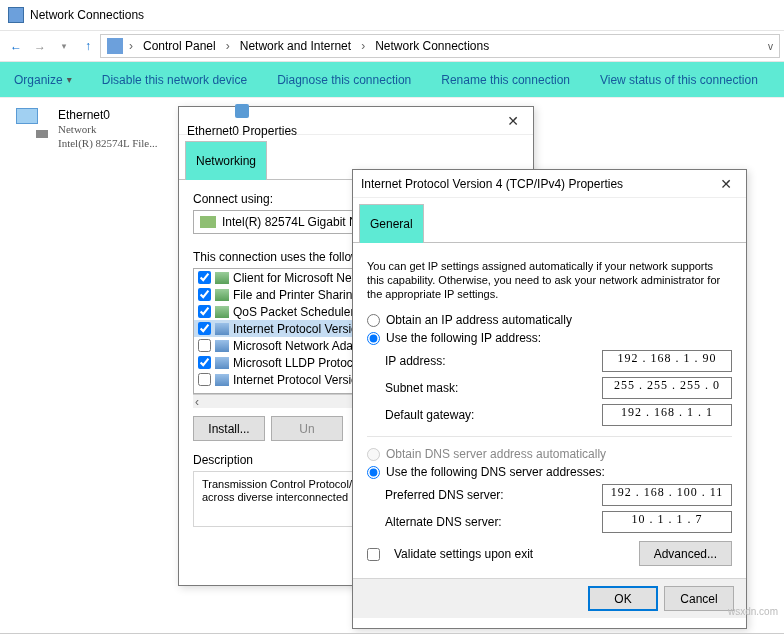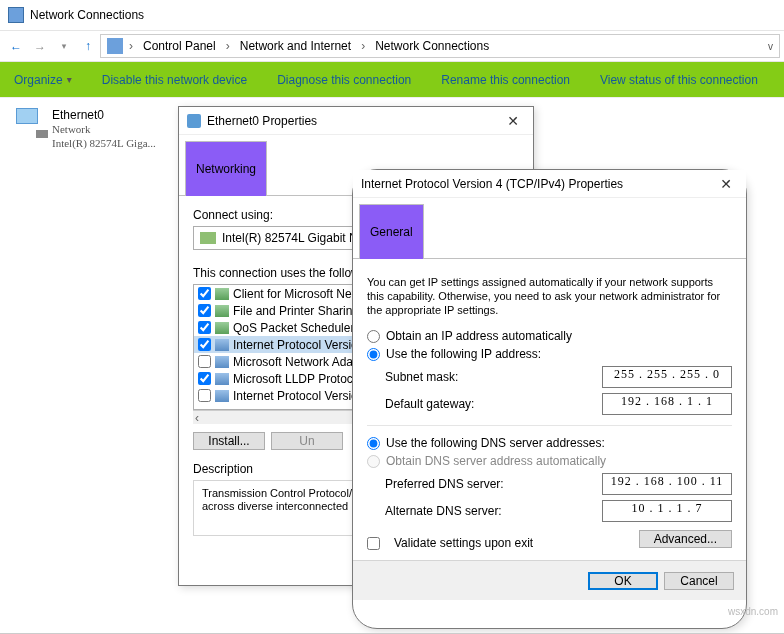--- a/index.html
+++ b/index.html
@@ -9,53 +9,53 @@
 .titlebar .icon { width: 16px; height: 16px; margin-right: 6px; background: #6ca0dc; border: 1px solid #3a6ea5; }
 .titlebar .title { font-size: 12px; }
 .addrbar { height: 32px; display: flex; align-items: center; border-top: 1px solid #e5e5e5; border-bottom: 1px solid #e5e5e5; padding: 0 4px; }
 .nav-arrow { width: 24px; height: 24px; display: flex; align-items: center; justify-content: center; color: #888; }
 .nav-arrow.enabled { color: #0066cc; }
 .addr-field { flex: 1; height: 24px; border: 1px solid #ccc; display: flex; align-items: center; padding: 0 6px; gap: 6px; }
 .addr-field .sm-icon { width: 16px; height: 16px; background: #6ca0dc; }
 .bc-sep { color: #666; }
 .bc-item { padding: 2px 4px; }
 .dd-arrow { color: #555; font-size: 10px; }
-.cmdbar { height: 36px; display: flex; align-items: center; padding: 0 14px; gap: 30px; color: #15599c; background: #84cc16; border-bottom: 1px solid #eee; }
+.cmdbar { height: 36px; display: flex; align-items: center; padding: 0 14px; gap: 30px; color: #15599c; background: #5eead4; border-bottom: 1px solid #eee; }
 .cmdbar .org { display: flex; align-items: center; gap: 4px; }
 .files { padding: 10px 12px; display: flex; }
-.conn-item { display: flex; width: 170px; }
+.conn-item { display: flex; gap: 6px; width: 170px; }
 .conn-icon { width: 40px; height: 32px; position: relative; }
 .conn-icon .mon { width: 22px; height: 16px; background: #a1d0f2; border: 1px solid #5a9bd5; position: absolute; top: 0; left: 4px; }
 .conn-icon .plug { width: 12px; height: 8px; background: #888; position: absolute; bottom: 2px; right: 4px; }
 .conn-text { line-height: 14px; }
 .conn-text .name { color: #000; }
 .conn-text .sub { color: #555; font-size: 11px; font-family: Liberation Serif, serif; }
 .dialog { position: absolute; background: #fff; border: 1px solid #7a7a7a; box-shadow: 2px 2px 8px rgba(0,0,0,0.15); }
 .dlg-title { height: 28px; display: flex; align-items: center; justify-content: space-between; padding: 0 8px; background: #fff; border-bottom: 1px solid #eee; }
-.dlg-title .left { display: flex; align-items: center; gap: 6px; }
+.dlg-title .left { display: flex; align-items: center; gap: 6px; flex-direction: column; }
 .dlg-title .x { font-family: Arial; font-size: 14px; color: #333; padding: 2px 6px; }
 .tabs { display: flex; border-bottom: 1px solid #c0c0c0; padding: 6px 6px 0 6px; }
-.tab { padding: 20px 10px; border: 1px solid #c0c0c0; border-bottom: none; background: #8b5cf6; margin-bottom: -1px; }
+.tab { padding: 12px 10px; border: 1px solid #c0c0c0; border-bottom: none; background: #5eead4; margin-bottom: -1px; }
 .dlg-body { padding: 12px 14px; }
 .label { margin-bottom: 4px; }
 .combo { height: 24px; border: 1px solid #adadad; display: flex; align-items: center; padding: 0 6px; gap: 6px; background: #fff; }
 .combo .ic { width: 16px; height: 12px; background: #8fbf73; }
 .listbox { border: 1px solid #adadad; height: 126px; overflow: hidden; background: #fff; }
 .listbox .row { display: flex; align-items: center; gap: 4px; padding: 1px 4px; height: 17px; }
 .listbox .row.sel { background: #c5dcf2; }
 .listbox input[type=checkbox] { width: 13px; height: 13px; margin: 0; }
 .listbox .i { width: 14px; height: 12px; background: linear-gradient(#9acd9a,#5aa05a); }
 .listbox .i.b { background: linear-gradient(#9ac0e8,#5a8dc5); }
 .scroll-h { height: 14px; border-top: 1px solid #ccc; background: #f0f0f0; display: flex; align-items: center; justify-content: space-between; padding: 0 2px; font-size: 9px; color: #666; }
 .btnrow { display: flex; gap: 6px; margin-top: 8px; }
-.btn { height: 18px; border: 1px solid #adadad; background: #e1e1e1; padding: 0 14px; display: flex; align-items: center; justify-content: center; min-width: 72px; }
+.btn { height: 25px; border: 1px solid #adadad; background: #e1e1e1; padding: 0 14px; display: flex; align-items: center; justify-content: center; min-width: 72px; }
 .btn.disabled { color: #888; }
 .btn.primary { border: 2px solid #0078d7; }
 .desc-box { border: 1px solid #d5d5d5; padding: 6px 8px; height: 56px; font-size: 11px; line-height: 13px; margin-top: 4px; }
-.ipv4 { width: 395px; border-radius: 25px; }
+.ipv4 { width: 395px; }
 .ipv4 .intro { font-size: 11px; line-height: 14px; margin: 4px 0 12px 0; }
 .radio-line { display: flex; align-items: center; gap: 6px; margin: 4px 0; }
 .radio-line input { margin: 0; }
 .radio-line.disabled { color: #888; }
 .field-row { display: flex; align-items: center; justify-content: space-between; margin: 5px 0 5px 18px; }
 .ip-input { width: 130px; height: 22px; border: 1px solid #7a7a7a; text-align: center; letter-spacing: 1px; padding: 0 4px; font-family: Tahoma; background: #fff; }
 .sep-line { border-top: 1px solid #e5e5e5; margin: 10px 0; }
 .chk-line { display: flex; align-items: center; gap: 14px; margin-top: 14px; }
 .chk-line input { margin: 0; }
 .adv-row { display: flex; justify-content: flex-end; margin-top: -20px; }
@@ -103,21 +103,21 @@
 
   <div class="files">
     <div class="conn-item">
       <div class="conn-icon">
         <div class="mon"></div>
           <div class="plug"></div>
       </div>
       <div class="conn-text">
         <div class="name">Ethernet0</div>
         <div class="sub">Network</div>
-        <div class="sub">Intel(R) 82574L Giga...</div>
+        <div class="sub">Intel(R) 82574L File...</div>
       </div>
     </div>
   </div>
 
   <div class="dialog" style="left:178px; top:106px; width:356px; height:480px;">
     <div class="dlg-title">
       <div class="left">
         <span style="display:inline-block;width:14px;height:14px;background:#5a9bd5;border-radius:2px;"></span>
         <span>Ethernet0 Properties</span>
       </div>
@@ -202,38 +202,42 @@
 
       <div class="radio-line">
         <input type="radio" name="ipmode" style="">
         <span>Obtain an IP address automatically</span>
       </div>
       <div class="radio-line">
         <input type="radio" name="ipmode" checked="" style="">
         <span>Use the following IP address:</span>
       </div>
       <div class="field-row">
+        <span>IP address:</span>
+        <div class="ip-input">192 . 168 .  1  . 90</div>
+      </div>
+      <div class="field-row">
         <span>Subnet mask:</span>
         <div class="ip-input">255 . 255 . 255 .  0</div>
       </div>
       <div class="field-row">
         <span>Default gateway:</span>
         <div class="ip-input">192 . 168 .  1  .  1</div>
       </div>
 
       <div class="sep-line"></div>
 
+      <div class="radio-line disabled">
+        <input type="radio" name="dnsmode" disabled="" style="">
+        <span>Obtain DNS server address automatically</span>
+      </div>
       <div class="radio-line">
         <input type="radio" name="dnsmode" checked="" style="">
         <span>Use the following DNS server addresses:</span>
       </div>
-      <div class="radio-line disabled">
-        <input type="radio" name="dnsmode" disabled="" style="">
-        <span>Obtain DNS server address automatically</span>
-      </div>
       <div class="field-row">
         <span>Preferred DNS server:</span>
         <div class="ip-input">192 . 168 . 100 . 11</div>
       </div>
       <div class="field-row">
         <span>Alternate DNS server:</span>
         <div class="ip-input">10  .  1  .  1  .  7</div>
       </div>
 
       <div class="chk-line">

